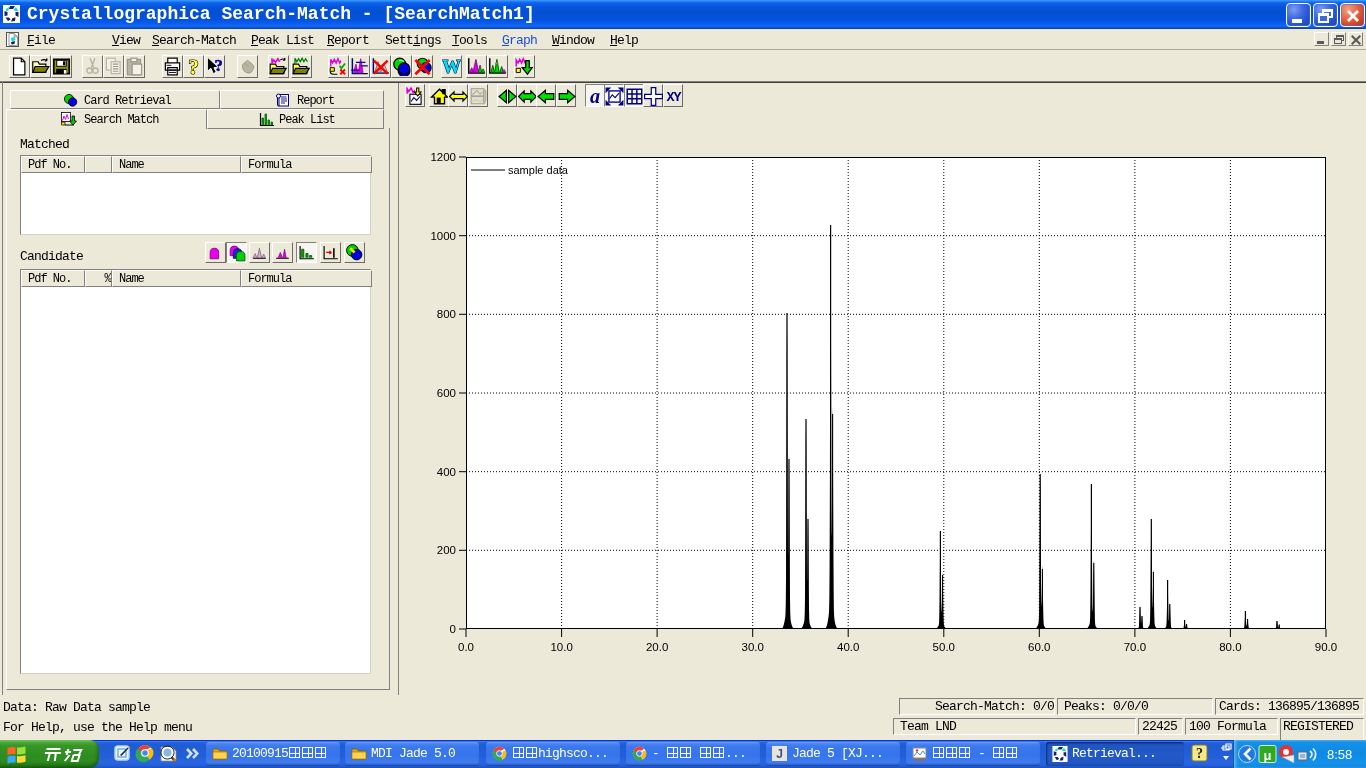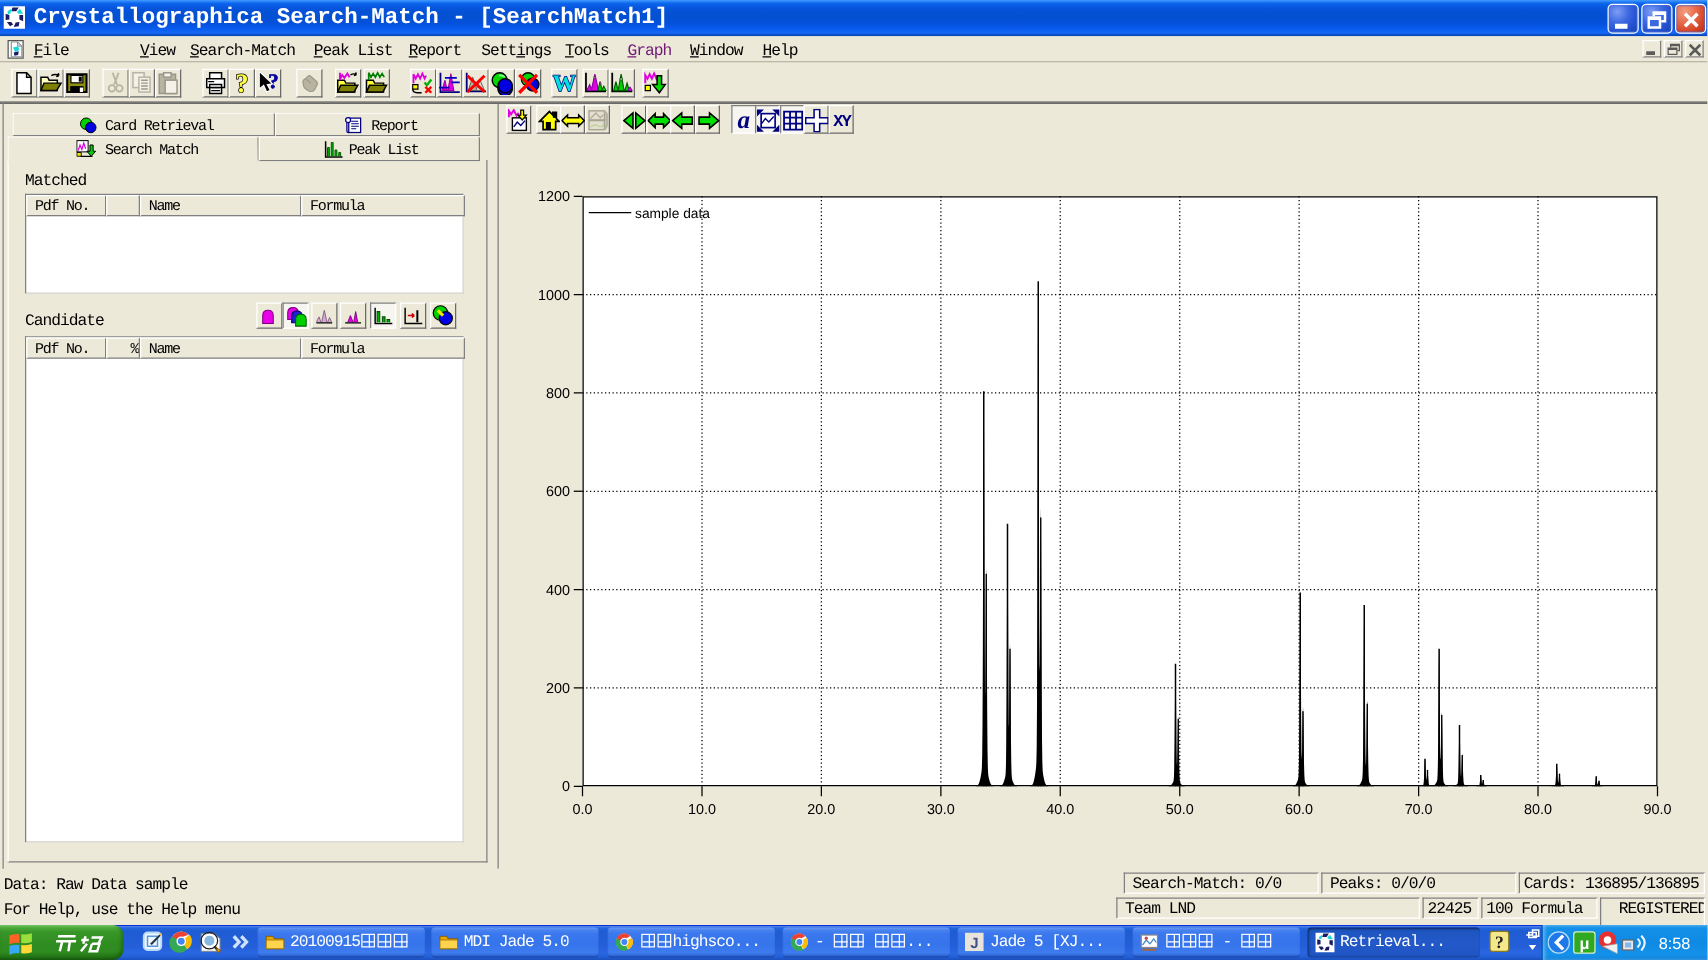--- a/index.html
+++ b/index.html
@@ -52,21 +52,21 @@
 </svg>
   </div>
 <div class="abs t" style="left:27px;top:33px;height:16px;color:#000;"><span style="text-decoration:underline;">F</span>ile</div>
 <div class="abs t" style="left:69px;top:33px;height:16px;color:#000;margin-top:28px;"><span style="text-decoration:underline;">E</span>dit</div>
 <div class="abs t" style="left:112px;top:33px;height:16px;color:#000;"><span style="text-decoration:underline;">V</span>iew</div>
 <div class="abs t" style="left:152px;top:33px;height:16px;color:#000;"><span style="text-decoration:underline;">S</span>earch-Match</div>
 <div class="abs t" style="left:251px;top:33px;height:16px;color:#000;"><span style="text-decoration:underline;">P</span>eak List</div>
 <div class="abs t" style="left:327px;top:33px;height:16px;color:#000;"><span style="text-decoration:underline;">R</span>eport</div>
 <div class="abs t" style="left:385px;top:33px;height:16px;color:#000;">Sett<span style="text-decoration:underline;">i</span>ngs</div>
 <div class="abs t" style="left:452px;top:33px;height:16px;color:#000;"><span style="text-decoration:underline;">T</span>ools</div>
-<div class="abs t" style="left:502px;top:33px;height:16px;color:#701a75;"><span style="text-decoration:underline;">G</span>raph</div>
+<div class="abs t" style="left:502px;top:33px;height:16px;color:#1d4ed8;"><span style="text-decoration:underline;">G</span>raph</div>
 <div class="abs t" style="left:552px;top:33px;height:16px;color:#000;"><span style="text-decoration:underline;">W</span>indow</div>
 <div class="abs t" style="left:610px;top:33px;height:16px;color:#000;"><span style="text-decoration:underline;">H</span>elp</div>
 <div class="abs raised" style="left:1314px;top:32px;width:15px;height:14px;background:#ece9d8;">
     <div style="position:absolute;left:2px;top:8px;width:7px;height:3px;background:#5a5a5a;"></div>
   </div>
 <div class="abs raised" style="left:1331px;top:32px;width:15px;height:14px;background:#ece9d8;">
 <div style="position:absolute;left:4px;top:2px;width:8px;height:6px;border:1px solid #5a5a5a;border-top-width:2px;"></div>
 <div style="position:absolute;left:2px;top:5px;width:8px;height:6px;border:1px solid #5a5a5a;border-top-width:2px;background:#ece9d8;"></div>
   </div>
 <div class="abs raised" style="left:1348px;top:32px;width:15px;height:14px;background:#ece9d8;">
@@ -488,27 +488,27 @@
 <path d="M838.4,519.0 L838.40,519.00 L838.65,519.00 L838.90,519.00 L839.15,518.99 L839.40,518.99 L839.65,518.99 L839.90,518.98 L840.15,518.97 L840.40,518.96 L840.65,518.95 L840.90,518.93 L841.15,518.91 L841.40,518.88 L841.65,518.85 L841.90,518.81 L842.15,518.76 L842.40,518.71 L842.65,518.65 L842.90,518.58 L843.15,518.51 L843.40,518.43 L843.65,518.34 L843.90,518.15 L844.15,517.63 L844.40,516.19 L844.65,513.07 L844.90,508.17 L845.15,503.18 L845.40,501.00 L845.65,503.11 L845.90,508.01 L846.15,512.77 L846.40,515.52 L846.65,515.99 L846.90,514.55 L847.15,511.89 L847.40,509.41 L847.60,508.68 L847.65,508.74 L847.90,510.43 L848.15,513.35 L848.40,515.95 L848.65,517.51 L848.90,518.20 L849.15,518.46 L849.40,518.56 L849.65,518.63 L849.90,518.69 L850.15,518.74 L850.40,518.79 L850.65,518.83 L850.90,518.86 L851.15,518.89 L851.40,518.91 L851.65,518.93 L851.90,518.95 L852.15,518.96 L852.40,518.97 L852.65,518.98 L852.90,518.99 L853.15,518.99 L853.40,518.99 L853.65,518.99 L853.90,519.00 L854.15,519.00 L854.40,519.00 L854.6,519.0 Z" fill="#000" stroke="none"></path>
     <line x1="845.4000000000001" y1="519" x2="845.4000000000001" y2="501.0" stroke="#000" stroke-width="1.2"></line>
     <line x1="847.5999999999999" y1="519" x2="847.5999999999999" y2="509.0" stroke="#000" stroke-width="1.1"></line>
 <path d="M870.0,519.0 L870.00,519.00 L870.25,519.00 L870.50,519.00 L870.75,519.00 L871.00,519.00 L871.25,518.99 L871.50,518.99 L871.75,518.99 L872.00,518.98 L872.25,518.98 L872.50,518.97 L872.75,518.96 L873.00,518.95 L873.25,518.93 L873.50,518.92 L873.75,518.89 L874.00,518.87 L874.25,518.84 L874.50,518.81 L874.75,518.78 L875.00,518.75 L875.25,518.70 L875.50,518.62 L875.75,518.39 L876.00,517.75 L876.25,516.36 L876.50,514.19 L876.75,511.97 L877.00,511.00 L877.25,511.94 L877.50,514.12 L877.75,516.23 L878.00,517.45 L878.25,517.65 L878.50,517.00 L878.75,515.81 L879.00,514.69 L879.20,514.36 L879.25,514.39 L879.50,515.14 L879.75,516.46 L880.00,517.63 L880.25,518.33 L880.50,518.64 L880.75,518.76 L881.00,518.80 L881.25,518.84 L881.50,518.86 L881.75,518.88 L882.00,518.90 L882.25,518.92 L882.50,518.94 L882.75,518.95 L883.00,518.96 L883.25,518.97 L883.50,518.98 L883.75,518.98 L884.00,518.99 L884.25,518.99 L884.50,518.99 L884.75,519.00 L885.00,519.00 L885.25,519.00 L885.50,519.00 L885.75,519.00 L886.00,519.00 L886.2,519.0 Z" fill="#000" stroke="none"></path>
     <line x1="877.0" y1="519" x2="877.0" y2="511.0" stroke="#000" stroke-width="1.2"></line>
     <line x1="879.2" y1="519" x2="879.2" y2="514.5" stroke="#000" stroke-width="1.1"></line>
   </svg>
 <div class="abs" style="left:0;top:695px;width:1366px;height:45px;background:#ece9d8;"></div>
 <div class="abs t" style="left:3px;top:700px;">Data: Raw Data sample</div>
 <div class="abs t" style="left:3px;top:720px;">For Help, use the Help menu</div>
-<div class="abs t" style="left:899px;top:698px;width:156px;height:17px;border:1px solid;border-color:#808080 #fff #fff #808080;padding:0px 0 0 6px;overflow:hidden;">Search-Match: 0/0</div>
+<div class="abs t" style="left:899px;top:698px;width:156px;height:17px;border:1px solid;border-color:#808080 #fff #fff #808080;padding:0px 0 0 6px;overflow:hidden;text-align:right;">Search-Match: 0/0</div>
 <div class="abs t" style="left:1057px;top:698px;width:156px;height:17px;border:1px solid;border-color:#808080 #fff #fff #808080;padding:0px 0 0 6px;overflow:hidden;">Peaks: 0/0/0</div>
 <div class="abs t" style="left:1215px;top:698px;width:149px;height:17px;border:1px solid;border-color:#808080 #fff #fff #808080;padding:0px 0 0 3px;overflow:hidden;">Cards: 136895/136895</div>
 <div class="abs t" style="left:893px;top:718px;width:243px;height:17px;border:1px solid;border-color:#808080 #fff #fff #808080;padding:0px 0 0 6px;overflow:hidden;">Team LND</div>
 <div class="abs t" style="left:1138px;top:718px;width:45px;height:17px;border:1px solid;border-color:#808080 #fff #fff #808080;padding:0px 0 0 3px;overflow:hidden;">22425</div>
 <div class="abs t" style="left:1185px;top:718px;width:93px;height:17px;border:1px solid;border-color:#808080 #fff #fff #808080;padding:0px 0 0 3px;overflow:hidden;">100 Formula</div>
-<div class="abs t" style="left:1280px;top:718px;width:84px;height:25px;border:1px solid;border-color:#808080 #fff #fff #808080;padding:0px 0 0 14px;overflow:hidden;">REGISTERED</div>
+<div class="abs t" style="left:1280px;top:718px;width:84px;height:25px;border:1px solid;border-color:#808080 #fff #fff #808080;padding:0px 0 0 2px;overflow:hidden;">REGISTERED</div>
 <div class="abs" style="left:0;top:740px;width:1366px;height:28px;background:linear-gradient(to bottom,#3a81f3 0%,#2465dd 6%,#1e5cd4 14%,#245fd8 60%,#2a66e2 78%,#2360d8 90%,#1b50be 100%);border-top:1px solid #0831d9;"></div>
 <div class="abs" style="left:0;top:740px;width:99px;height:28px;border-radius:0 9px 9px 0;background:linear-gradient(to bottom,#7aca6c 0%,#4aaa38 8%,#389628 20%,#2f8c20 55%,#2f8c20 75%,#257a18 92%,#1e6a12 100%);box-shadow:inset -2px -2px 3px rgba(0,40,0,.3);">
 <svg style="position:absolute;left:6px;top:5px" width="21" height="19" viewBox="0 0 21 19">
 <g transform="skewY(-5)">
         <path d="M1.5 3.5 Q5 2 9.5 3.2 L9.5 10.2 Q5 9 1.5 10.5 Z" fill="#ff6426"></path>
         <path d="M11 3.4 Q15 4.2 19.5 3.3 L19.5 10.3 Q15 11.2 11 10.4 Z" fill="#9ae03c"></path>
         <path d="M1.5 12 Q5 10.6 9.5 11.8 L9.5 18.4 Q5 17.4 1.5 19 Z" fill="#38a8f8"></path>
         <path d="M11 12 Q15 12.8 19.5 11.9 L19.5 18.5 Q15 19.4 11 18.6 Z" fill="#ffd935"></path>
       </g>
     </svg>

